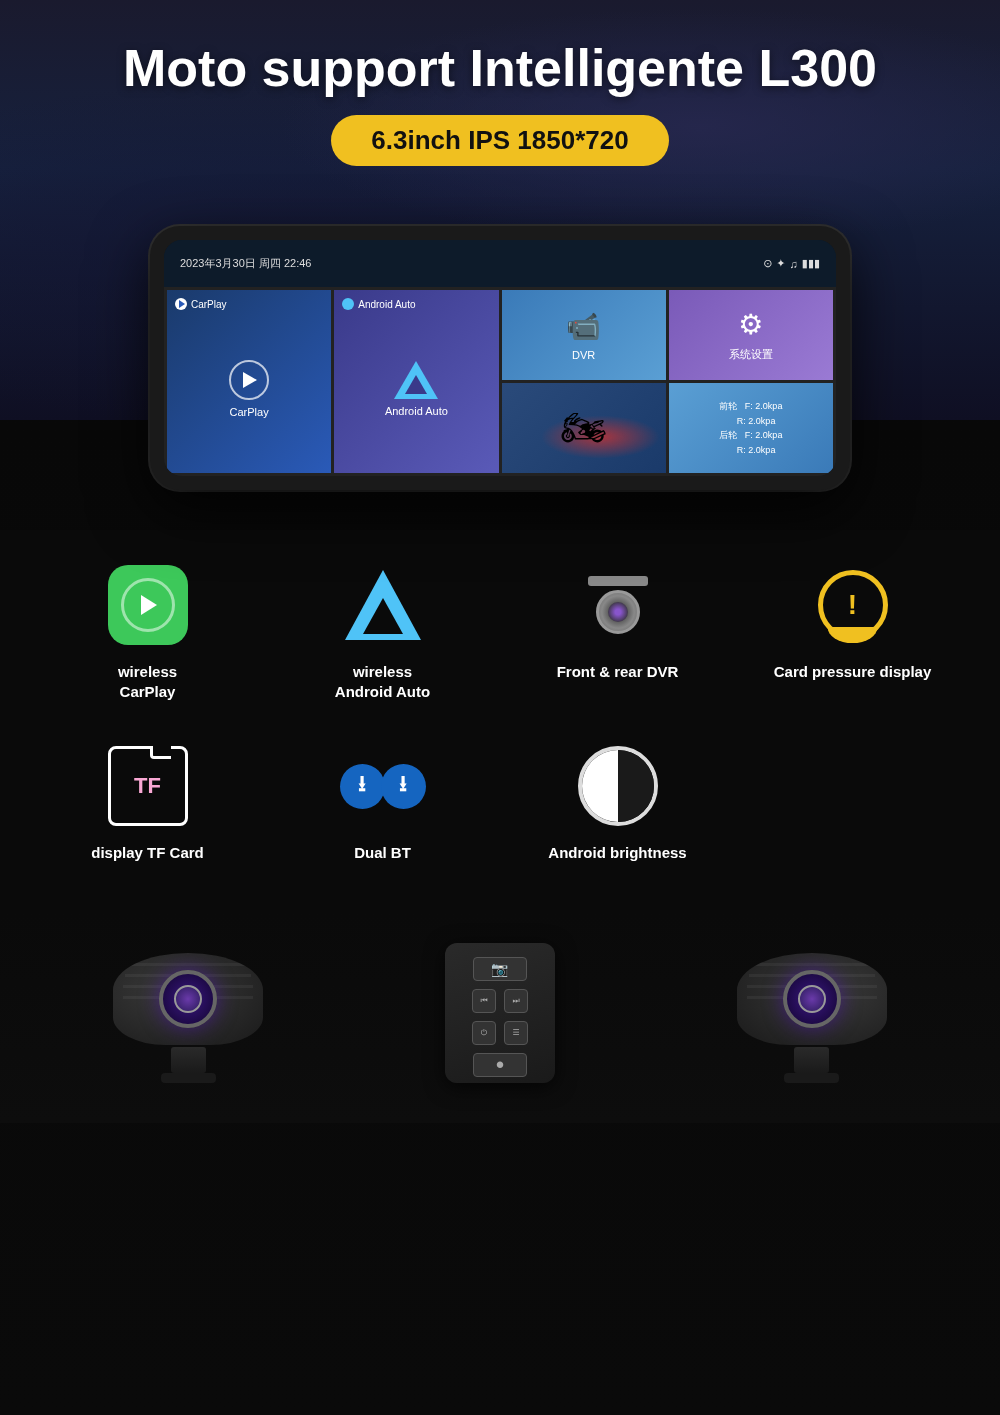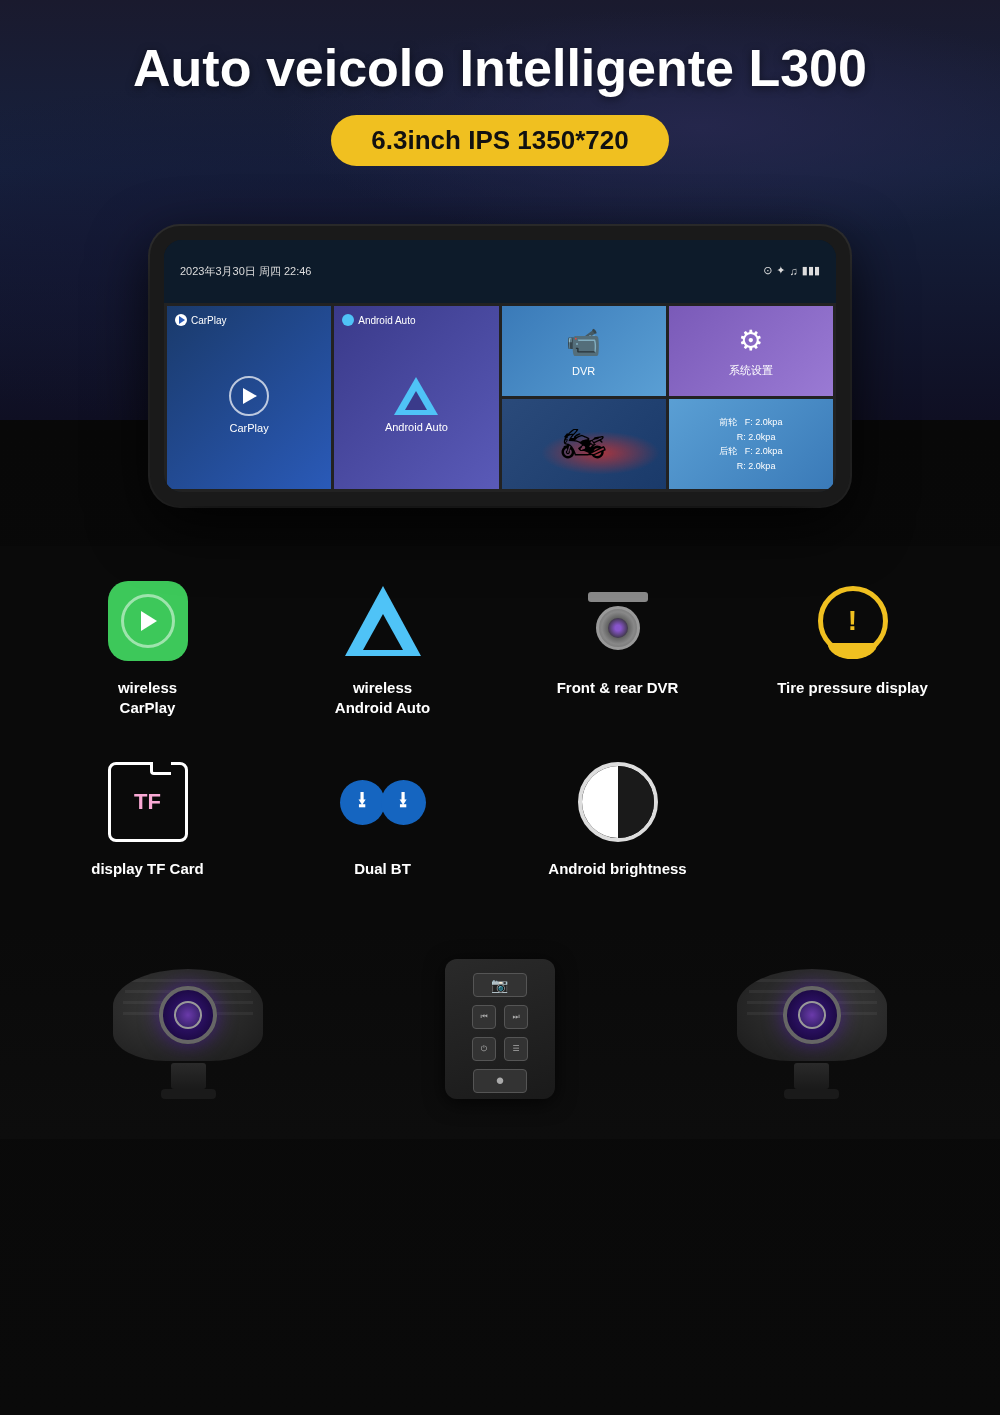--- a/index.html
+++ b/index.html
@@ -93,24 +93,24 @@
 
     .device-screen {
       background: #0d1b2a;
       border-radius: 18px;
       overflow: hidden;
       position: relative;
     }
 
     .screen-statusbar {
       background: #0d1b2a;
-      padding: 24px 16px;
+      padding: 16px 16px;
       display: flex;
       justify-content: space-between;
-      align-items: flex-start;
+      align-items: center;
       font-size: 11px;
       color: #ccc;
     }
 
     .screen-statusbar .time-date {
       font-size: 11px;
       color: #ddd;
     }
 
     .screen-statusbar .status-icons {
@@ -504,22 +504,22 @@
     }
   </style>
 </head>
 <body>
 
 <div class="page-container">
 
   <div class="hero-bg"></div>
 
   <div class="header-section">
-    <h1 class="main-title">Auto veicolo Intelligente L300</h1>
-    <span class="spec-badge">6.3inch IPS  1350*720</span>
+    <h1 class="main-title">Moto support Intelligente L300</h1>
+    <span class="spec-badge">6.3inch IPS  1850*720</span>
   </div>
 
   <div class="device-section">
     <div class="device-frame">
       <div class="device-screen">
 
         <div class="screen-statusbar">
           <span class="time-date">2023年3月30日 周四 22:46</span>
           <div class="status-icons">
             <span>⊙</span>
@@ -626,21 +626,21 @@
 
       <div class="feature-item">
         <div class="feature-icon-wrap">
           <div class="tire-icon">
             <div class="tire-outer">
               <span class="tire-exclaim">!</span>
               <div class="tire-bottom-arc"></div>
             </div>
           </div>
         </div>
-        <div class="feature-label">Tire pressure display</div>
+        <div class="feature-label">Card pressure display</div>
       </div>
 
     </div>
 
     <div class="features-grid">
 
       <div class="feature-item">
         <div class="feature-icon-wrap">
           <div class="tf-card-icon">
             <span class="tf-label">TF</span>

